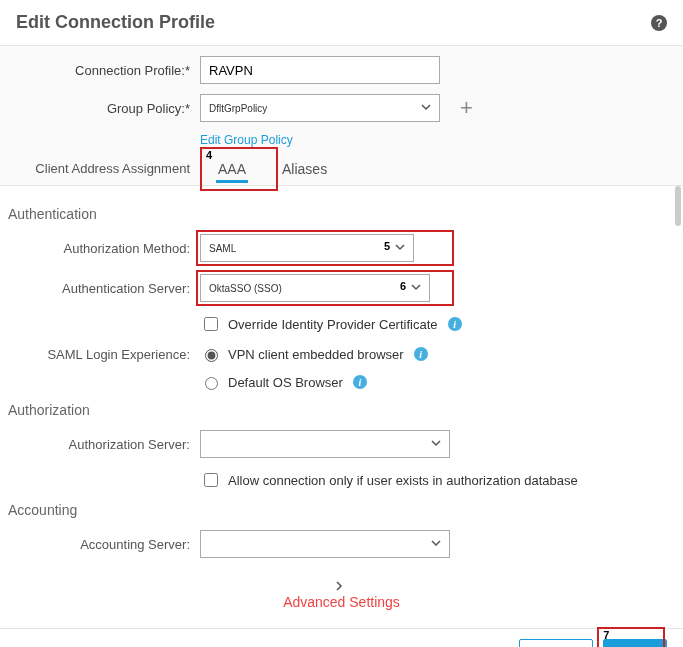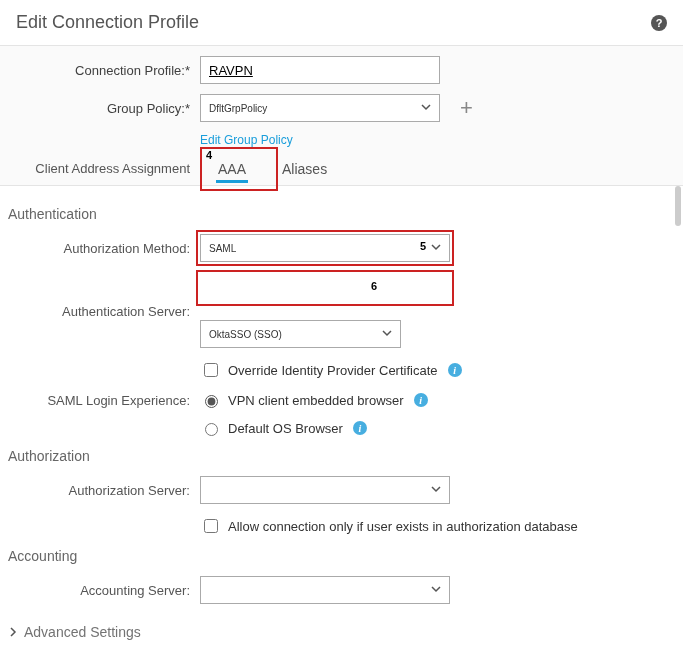--- a/index.html
+++ b/index.html
@@ -11,35 +11,35 @@
     background: #fff;
     width: 683px;
   }
   .dialog-header {
     padding: 12px 16px;
     display: flex;
     align-items: center;
     justify-content: space-between;
     border-bottom: 1px solid #e4e4e4;
   }
-  .dialog-title { font-size: 18px; color: #555; font-weight: 400; }
+  .dialog-title { font-size: 18px; color: #555; font-weight: 700; }
   .help-icon {
     width:16px;height:16px;border-radius:50%;
     background:#555;color:#fff;font-size:11px;
     display:inline-flex;align-items:center;justify-content:center;
     font-weight:bold;
   }
   .top-form { background:#fafafa; padding:10px 0 0 0; border-bottom:1px solid #e4e4e4;}
   .row { display:flex; align-items:center; margin-bottom:10px; }
   .row-label {
     width: 200px; text-align:right; padding-right:10px; color:#404040;
   }
   .text-input {
     height:28px; border:1px solid #aaa; padding:4px 8px; font-size:13px;
-    width:240px; background:#fff;text-decoration:underline;
+    width:240px; background:#fff;
   }
   .select {
     height:28px; border:1px solid #aaa; padding:4px 8px; font-size:10px;
     width:240px; background:#fff; display:flex; align-items:center;
     justify-content:space-between; cursor:pointer;
   }
   .caret { margin-left:8px; }
   .caret svg { width:10px;height:10px; }
   .plus { margin-left:20px; font-size:22px; color:#888; cursor:pointer; line-height:1;}
   .link { color:#1a9edb; font-size:12px; cursor:pointer; margin-left:200px; margin-top:-6px; display:inline-block;}
@@ -58,21 +58,21 @@
   .form-row { display:flex; align-items:center; margin-bottom:12px;}
   .form-label { width:200px; text-align:right; padding-right:10px; color:#555;}
   .check { width:14px;height:14px; margin-right:10px;}
   .radio { width:13px;height:13px; margin-right:10px; accent-color:#555;}
   .info-icon {
     width:14px;height:14px;border-radius:50%;
     background:#47aee0;color:#fff;font-size:10px;font-style:italic;
     display:inline-flex;align-items:center;justify-content:center;
     margin-left:10px; font-family:serif; font-weight:bold;
   }
-  .adv { display:flex; align-items:center; padding:8px; color:#737373; cursor:pointer; font-size:14px;}
+  .adv { display:flex; align-items:center; padding:8px; color:#ef4444; cursor:pointer; font-size:14px;flex-direction:column;}
   .adv-caret { margin-right:6px; }
   .footer {
     border-top:1px solid #e4e4e4; padding:10px 16px;
     display:flex; justify-content:flex-end; gap:10px; background:#fff;
   }
   .btn {
     height:30px; padding:0 16px; font-size:13px; border:1px solid #1a9edb;
     background:#fff; color:#1a9edb; cursor:pointer; border-radius:2px;
   }
   .btn.primary { background:#1a9edb; color:#fff;}
@@ -125,37 +125,37 @@
 </div>
 
 <div class="body rel-wrap">
   <div class="scroll-indicator"></div>
 
   <div class="section-title">Authentication</div>
 
   <div class="form-row">
     <div class="form-label">Authorization Method:</div>
     <div class="rel-wrap">
-      <div class="select" style="width:250px;text-align:right;">
+      <div class="select" style="width:214px;text-align:right;">
         <span>SAML</span>
         <span class="caret">
           <svg viewBox="0 0 10 10">
               <path d="M1 3 L5 7 L9 3" fill="none" stroke="#555" stroke-width="1.5"></path>
             </svg>
         </span>
       </div>
       <div class="red-box" style="top:-4px;left:-4px;width:258px;height:36px;"></div>
       <div class="anno-num" style="top:6px;right:24px;">5</div>
     </div>
   </div>
 
   <div class="form-row">
     <div class="form-label">Authentication Server:</div>
     <div class="rel-wrap">
-      <div class="select" style="width:201px;margin-top:46px;">
+      <div class="select" style="width:230px;">
         <span>OktaSSO (SSO)</span>
         <span class="caret">
           <svg viewBox="0 0 10 10">
               <path d="M1 3 L5 7 L9 3" fill="none" stroke="#555" stroke-width="1.5"></path>
             </svg>
         </span>
       </div>
       <div class="red-box" style="top:-4px;left:-4px;width:258px;height:36px;"></div>
       <div class="anno-num" style="top:6px;right:24px;">6</div>
     </div>

